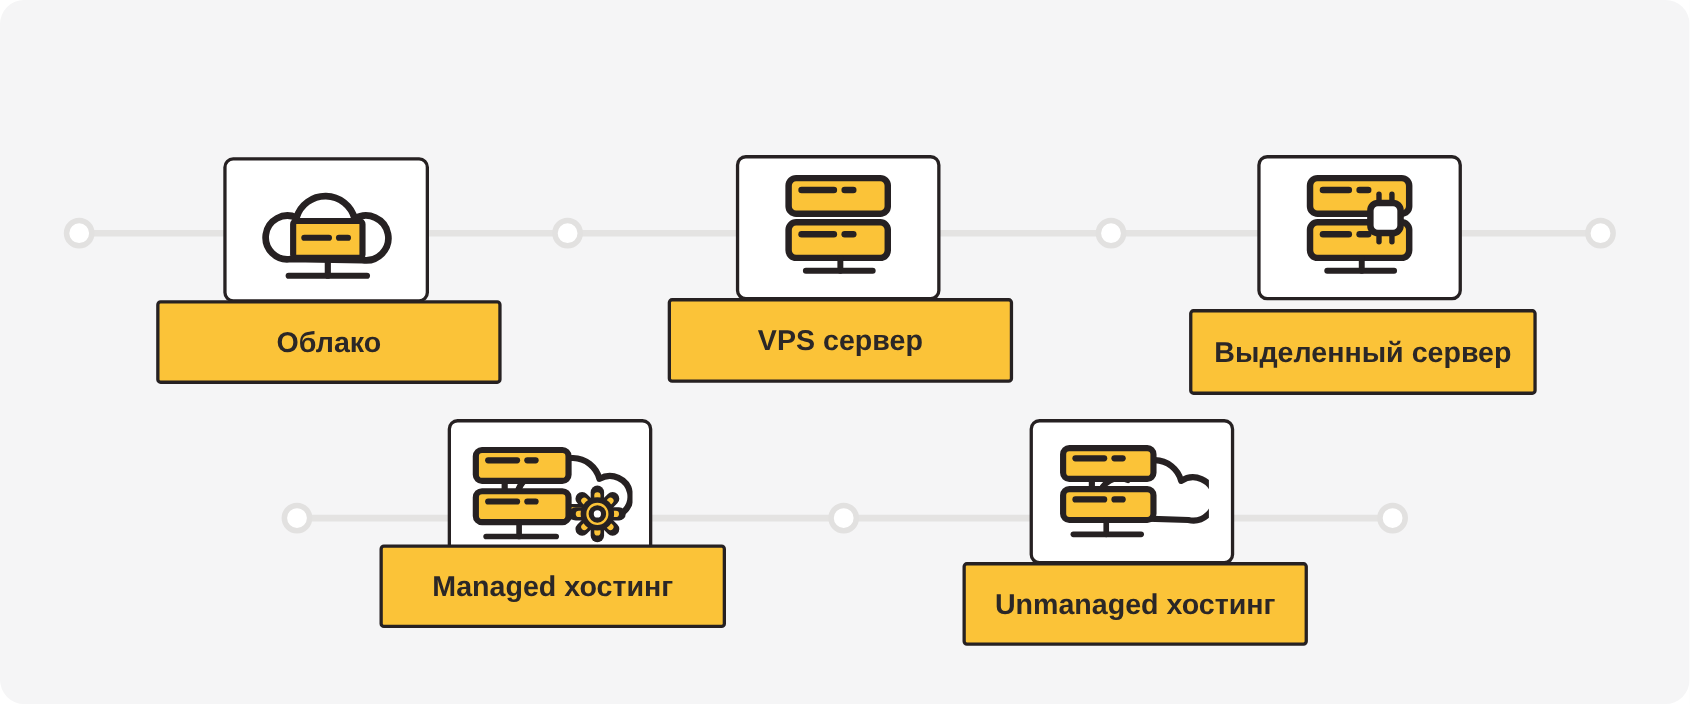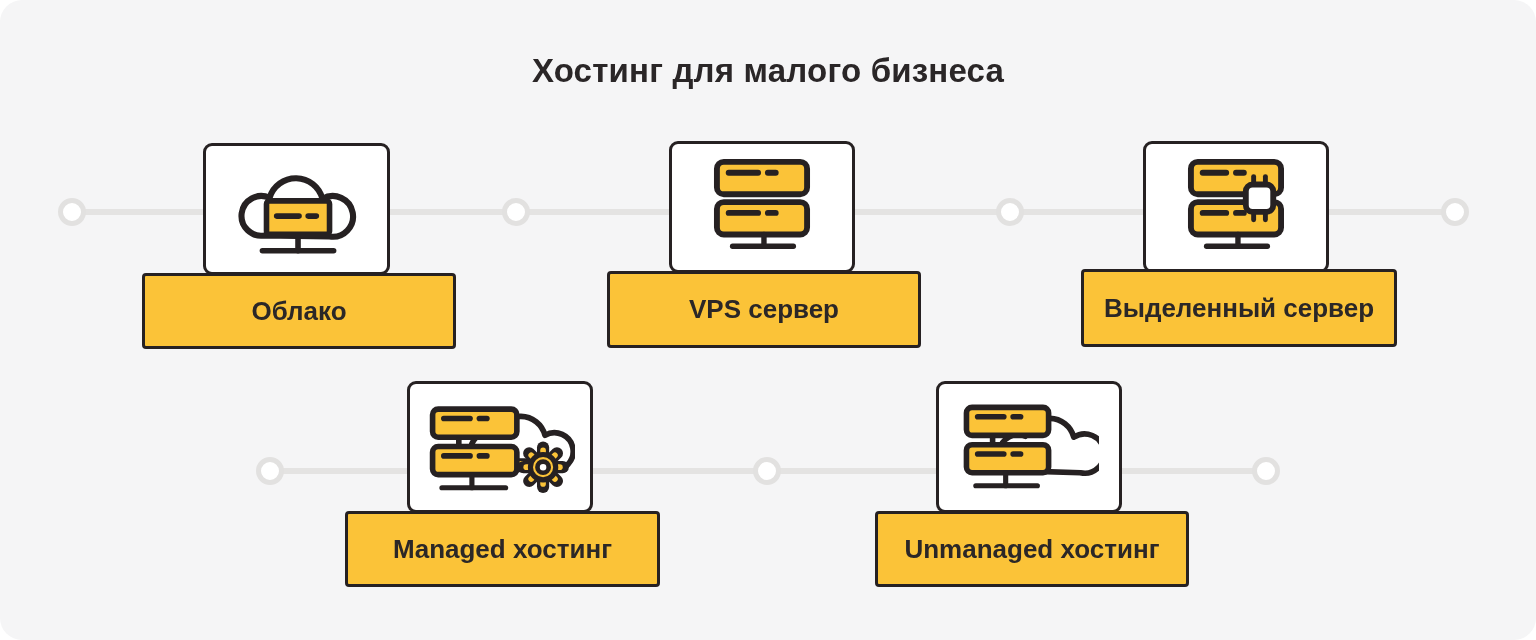--- a/index.html
+++ b/index.html
@@ -28,21 +28,20 @@
     box-sizing:border-box;display:flex;align-items:center;justify-content:center;z-index:2;
   }
   .label-text{font-size:26px;font-weight:700;color:#2b2727;white-space:nowrap;}
   svg{display:block;}
 </style>
 </head>
 <body>
 
 <div class="canvas">
 
-  <h1 class="title">Хостинг для малого бизнеса</h1>
 
   <div class="conn-line" style="left:72px;top:209px;width:1383px;"></div>
   <div class="conn-node" style="left:58px;top:198px;"></div>
   <div class="conn-node" style="left:502px;top:198px;"></div>
   <div class="conn-node" style="left:996px;top:198px;"></div>
   <div class="conn-node" style="left:1441px;top:198px;"></div>
 
   <div class="conn-line" style="left:270px;top:468px;width:996px;"></div>
   <div class="conn-node" style="left:256px;top:457px;"></div>
   <div class="conn-node" style="left:753px;top:457px;"></div>
@@ -99,21 +98,21 @@
           <line x1="62" y1="78" x2="62" y2="90" stroke-width="5.5" stroke-linecap="round"></line>
           <line x1="30" y1="90" x2="92" y2="90" stroke-width="5.5" stroke-linecap="round"></line>
           <line x1="78" y1="19" x2="78" y2="29" stroke-width="5" stroke-linecap="round"></line>
           <line x1="90" y1="19" x2="90" y2="29" stroke-width="5" stroke-linecap="round"></line>
           <line x1="78" y1="53" x2="78" y2="63" stroke-width="5" stroke-linecap="round"></line>
           <line x1="90" y1="53" x2="90" y2="63" stroke-width="5" stroke-linecap="round"></line>
           <rect x="70" y="27" width="28" height="28" rx="7" fill="#ffffff" stroke-width="6"></rect>
         </g>
       </svg>
     </div>
-    <div class="label-bar" style="left:0;top:128px;width:316px;height:78px;">
+    <div class="label-bar" style="left:0;top:140px;width:316px;height:78px;">
       <span class="label-text">Выделенный сервер</span>
     </div>
   </div>
 
   <div class="card" style="left:345px;top:381px;width:315px;height:206px;">
     <div class="icon-box" style="left:62px;top:0;width:186px;height:132px;">
       <svg width="150" height="103" viewBox="0 0 160 110">
         <g stroke="#262122" stroke-linejoin="round" fill="none">
           <path d="M 71 78 A 19.5 19.5 0 1 1 76 41 A 27 27 0 0 1 128 42 A 20 20 0 1 1 135 79 L 71 78 Z" fill="#ffffff" stroke-width="6"></path>
           <line x1="98" y1="72" x2="114" y2="72" stroke-width="11" stroke-linecap="round"></line>
@@ -135,21 +134,21 @@
             <line x1="108" y1="76" x2="144" y2="76" stroke="#fbc338" stroke-width="6"></line>
             <line x1="126" y1="58" x2="126" y2="94" stroke="#fbc338" stroke-width="6"></line>
             <line x1="113.3" y1="63.3" x2="138.7" y2="88.7" stroke="#fbc338" stroke-width="6"></line>
             <line x1="113.3" y1="88.7" x2="138.7" y2="63.3" stroke="#fbc338" stroke-width="6"></line>
           </g>
           <circle cx="126" cy="76" r="13.5" fill="#fbc338" stroke-width="5.5"></circle>
           <circle cx="126" cy="76" r="6" fill="#ffffff" stroke-width="5"></circle>
         </g>
       </svg>
     </div>
-    <div class="label-bar" style="left:0;top:130px;width:315px;height:76px;text-align:center;">
+    <div class="label-bar" style="left:0;top:114px;width:315px;height:76px;text-align:center;">
       <span class="label-text">Managed хостинг</span>
     </div>
   </div>
 
   <div class="card" style="left:875px;top:381px;width:314px;height:162px;">
     <div class="icon-box" style="left:61px;top:0;width:186px;height:132px;">
       <svg width="140" height="103" viewBox="0 0 150 110">
         <g stroke="#262122" stroke-linejoin="round" fill="none">
           <path d="M 66 80 A 19.5 19.5 0 1 1 71 43 A 27 27 0 0 1 123 44 A 21 21 0 1 1 130 82 L 66 80 Z" fill="#ffffff" stroke-width="6"></path>
           <rect x="8" y="12" width="88" height="30" rx="6" fill="#fbc338" stroke-width="6"></rect>

